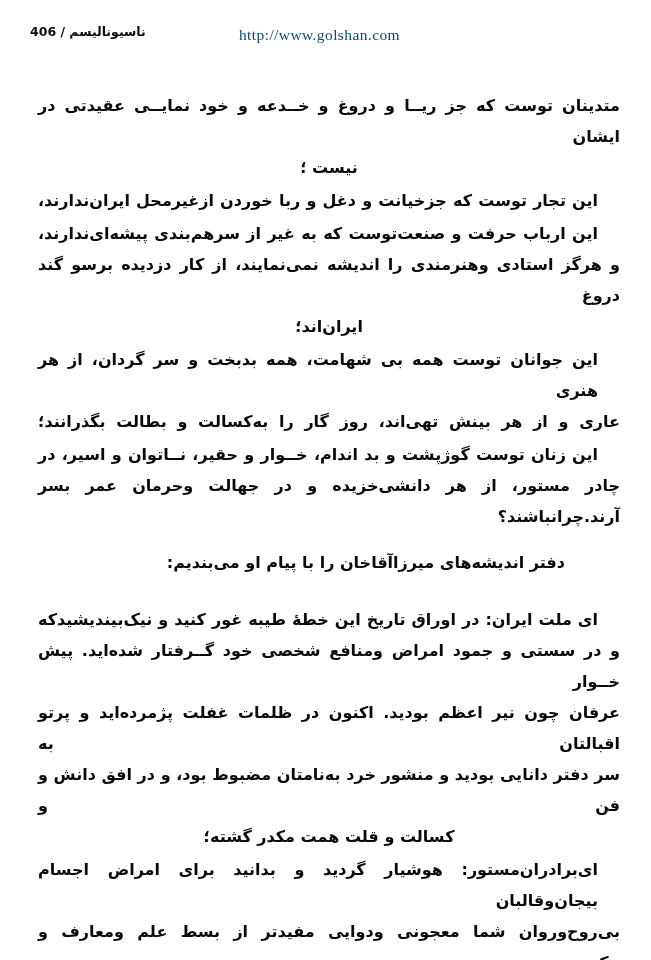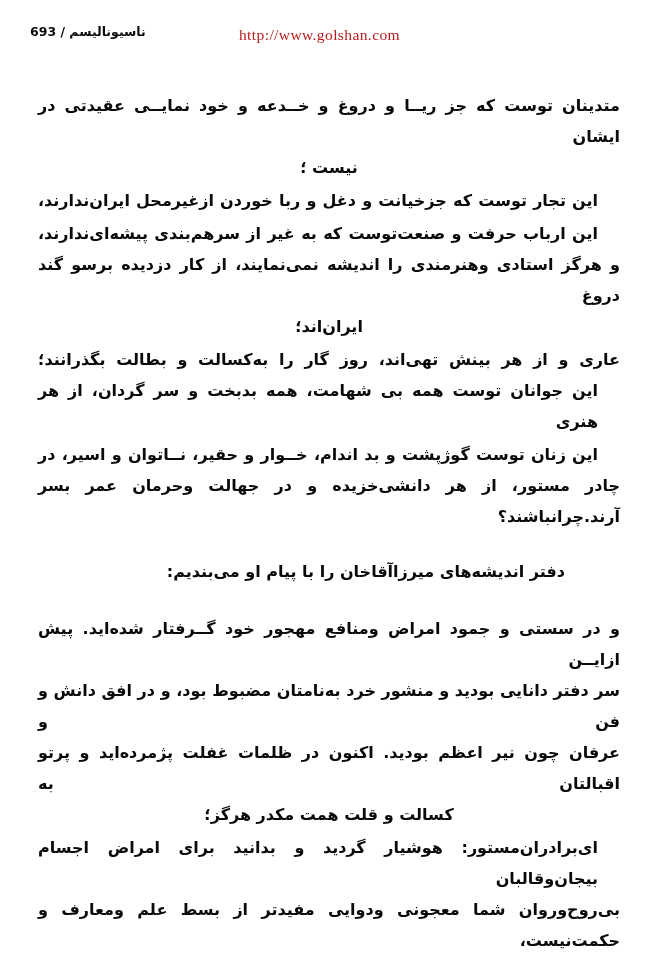--- a/index.html
+++ b/index.html
@@ -48,62 +48,63 @@
     top: 88px;
     left: 30px;
     right: 31px;
     direction: rtl;
     font-size: 16px;
     font-weight: 700;
     line-height: 31px;
     color: #0a0a0a;
   }
   .para { margin: 2px 0 0 8px; }
-  .para.transition { margin: 24px 0 26px 0; }
+  .para.transition { margin: 15px 0 26px 0; }
   .line { min-height: 31px; }
   .line.al-justify { text-align: justify; text-align-last: justify; }
   .line.al-left  { text-align: center; }
   .line.al-right { text-align: right; }
   .line.indent { padding-right: 22px; }
   .para.transition .line.indent { padding-right: 55px; }
 </style>
 </head>
 <body>
 
 <div class="page" style="background: rgb(255, 255, 255);">
-  <div class="book-ref">ناسیونالیسم / 693</div>
-  <div class="header-url" title="http://www.golshan.com" style="color: #b91c1c;">http://www.golshan.com</div>
+  <div class="book-ref">ناسیونالیسم / 406</div>
+  <div class="header-url" title="http://www.golshan.com" style="color: #0c4a6e;">http://www.golshan.com</div>
   <div class="body-text" id="content" style="color: rgb(10, 10, 10);">
       <div class="para body">
         <div class="line al-justify">متدینان توست که جز ریــا و دروغ و خــدعه و خود نمایــی عقیدتی در ایشان</div>
         <div class="line al-left">نیست ؛</div>
       </div>
       <div class="para body">
         <div class="line al-justify indent">این تجار توست که جزخیانت و دغل و ربا خوردن ازغیرمحل ایران‌ندارند،</div>
       </div>
       <div class="para body">
         <div class="line al-justify indent">این ارباب حرفت و صنعت‌توست که به غیر از سرهم‌بندی پیشه‌ای‌ندارند،</div>
         <div class="line al-justify">و هرگز استادی وهنرمندی را اندیشه نمی‌نمایند، از کار دزدیده برسو گند دروغ</div>
         <div class="line al-left">ایران‌اند؛</div>
       </div>
       <div class="para body">
+        <div class="line al-justify indent">این جوانان توست همه بی شهامت، همه بدبخت و سر گردان، از هر هنری</div>
         <div class="line al-justify">عاری و از هر بینش تهی‌اند، روز گار را به‌کسالت و بطالت بگذرانند؛</div>
-        <div class="line al-justify indent">این جوانان توست همه بی شهامت، همه بدبخت و سر گردان، از هر هنری</div>
       </div>
       <div class="para body">
         <div class="line al-justify indent">این زنان توست گوژپشت و بد اندام، خــوار و حقیر، نــاتوان و اسیر، در</div>
         <div class="line al-justify">چادر مستور، از هر دانشی‌خزیده و در جهالت وحرمان عمر بسر آرند.چرانباشند؟</div>
       </div>
       <div class="para transition">
         <div class="line al-right indent">دفتر اندیشه‌های میرزاآقاخان را با پیام او می‌بندیم:</div>
       </div>
       <div class="para body">
-        <div class="line al-justify">و در سستی و جمود امراض ومنافع مهجور خود گــرفتار شده‌اید. پیش ازایــن</div>
+        <div class="line al-justify indent">ای ملت ایران: در اوراق تاریخ این خطهٔ طیبه غور کنید و نیک‌بیندیشیدکه</div>
+        <div class="line al-justify">و در سستی و جمود امراض ومنافع شخصی خود گــرفتار شده‌اید. پیش خــوار</div>
+        <div class="line al-justify">عرفان چون نیر اعظم بودید. اکنون در ظلمات غفلت پژمرده‌اید و پرتو اقبالتان به</div>
         <div class="line al-justify">سر دفتر دانایی بودید و منشور خرد به‌نامتان مضبوط بود، و در افق دانش و فن و</div>
-        <div class="line al-justify">عرفان چون نیر اعظم بودید. اکنون در ظلمات غفلت پژمرده‌اید و پرتو اقبالتان به</div>
-        <div class="line al-left">کسالت و قلت همت مکدر هرگز؛</div>
+        <div class="line al-left">کسالت و قلت همت مکدر گشته؛</div>
       </div>
       <div class="para body">
         <div class="line al-justify indent">ای‌برادران‌مستور: هوشیار گردید و بدانید برای امراض اجسام بیجان‌وقالبان</div>
         <div class="line al-justify">بی‌روح‌وروان شما معجونی ودوایی مفیدتر از بسط علم ومعارف و حکمت‌نیست،</div>
       </div>
     </div>
 </div>
 
 </body></html>

